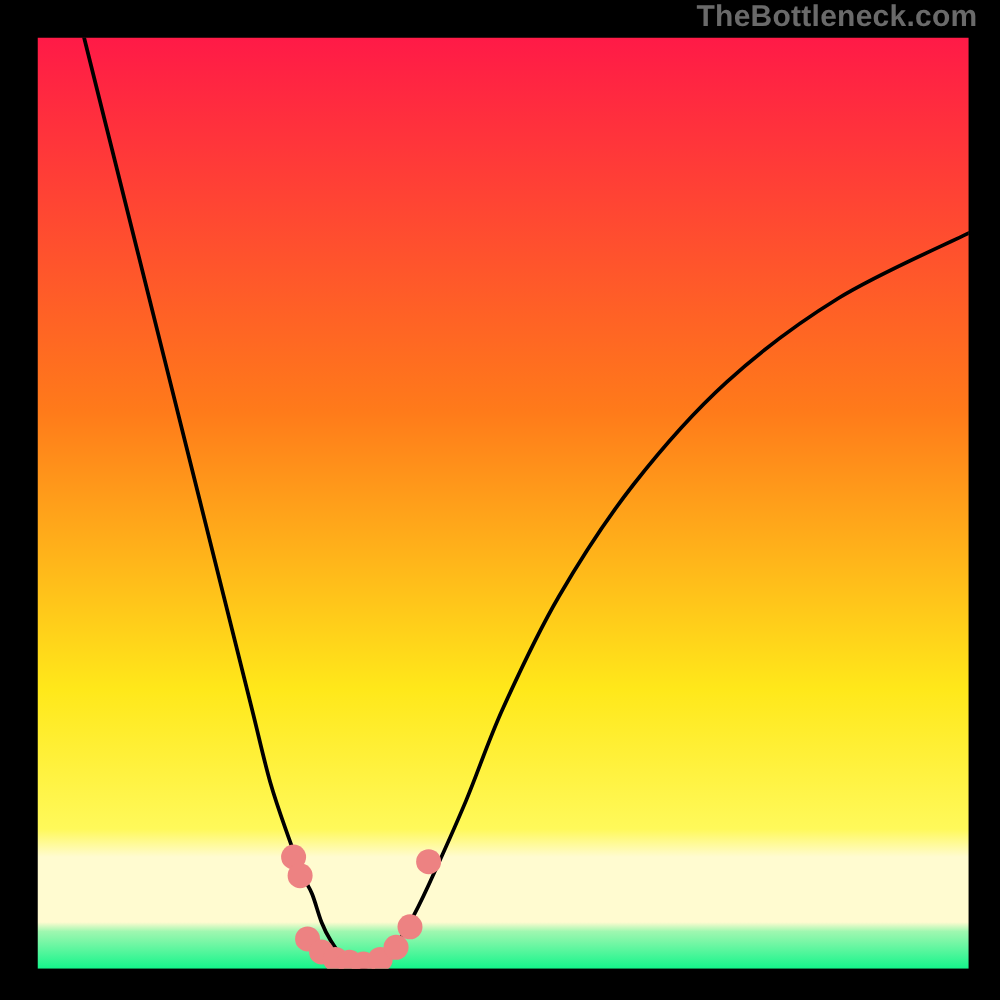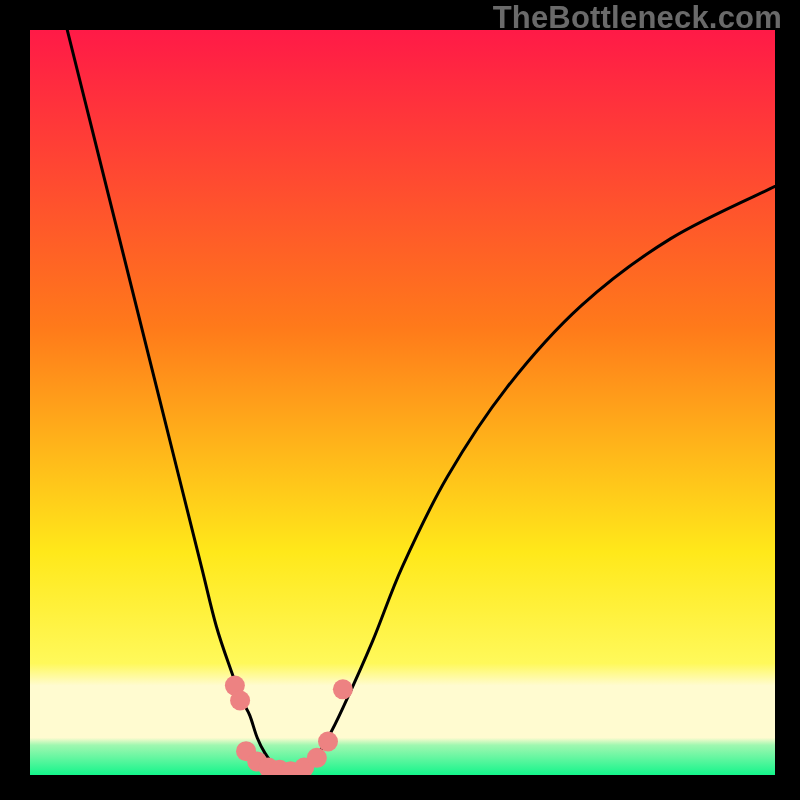--- a/index.html
+++ b/index.html
@@ -15,21 +15,21 @@
     position: relative;
     width: 800px;
     height: 800px;
     background: #000;
   }
   .watermark {
     position: absolute;
     top: 0;
     right: 18px;
     color: #6a6a6a;
-    font-size: 31px;
+    font-size: 24px;
     font-weight: 600;
     letter-spacing: 0.2px;
     user-select: none;
   }
   .plot-wrap {
     position: absolute;
     left: 30px;
     top: 30px;
     width: 745px;
     height: 745px;

